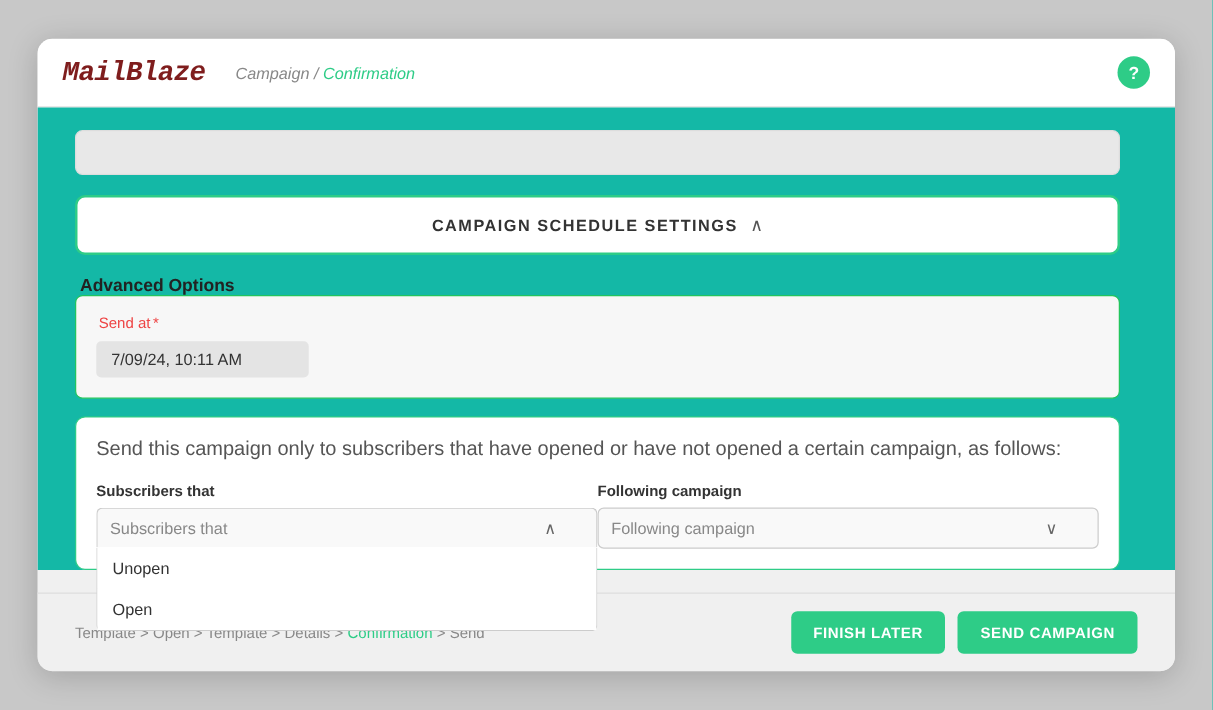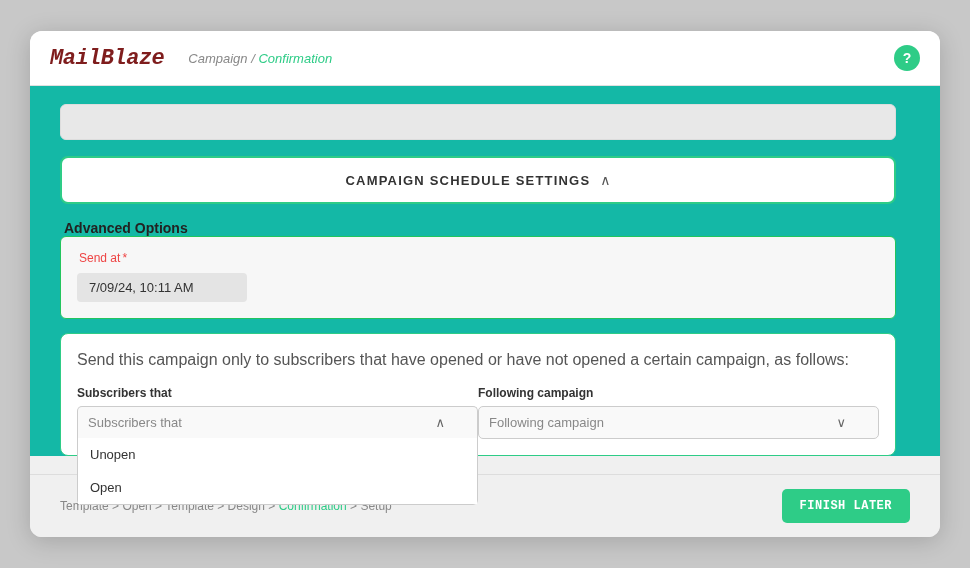--- a/index.html
+++ b/index.html
@@ -214,21 +214,20 @@
       background: #2ecc87;
       color: #fff;
       border: none;
       border-radius: 5px;
       padding: 10px 18px;
       font-size: 12px;
       font-weight: 700;
       letter-spacing: 0.5px;
       cursor: pointer;
       text-transform: uppercase;
-      font-family: Liberation Mono, monospace;
     }
     .btn-send-campaign {
       background: #2ecc87;
       color: #fff;
       border: none;
       border-radius: 5px;
       padding: 10px 18px;
       font-size: 12px;
       font-weight: 700;
       letter-spacing: 0.5px;
@@ -301,24 +300,25 @@
   </div>
 
   <div class="footer">
     <div class="breadcrumb-steps">
       <span>Template</span>
       <span> &gt; </span>
       <span>Open</span>
       <span> &gt; </span>
       <span>Template</span>
       <span> &gt; </span>
-      <span>Design</span>
+      <span>Details</span>
       <span> &gt; </span>
       <span class="active">Confirmation</span>
       <span> &gt; </span>
-      <span>Setup</span>
+      <span>Send</span>
     </div>
     <div class="footer-buttons">
       <button class="btn-finish-later">FINISH LATER</button>
+      <button class="btn-send-campaign">SEND CAMPAIGN</button>
     </div>
   </div>
 
 </div>
 
 </body></html>

